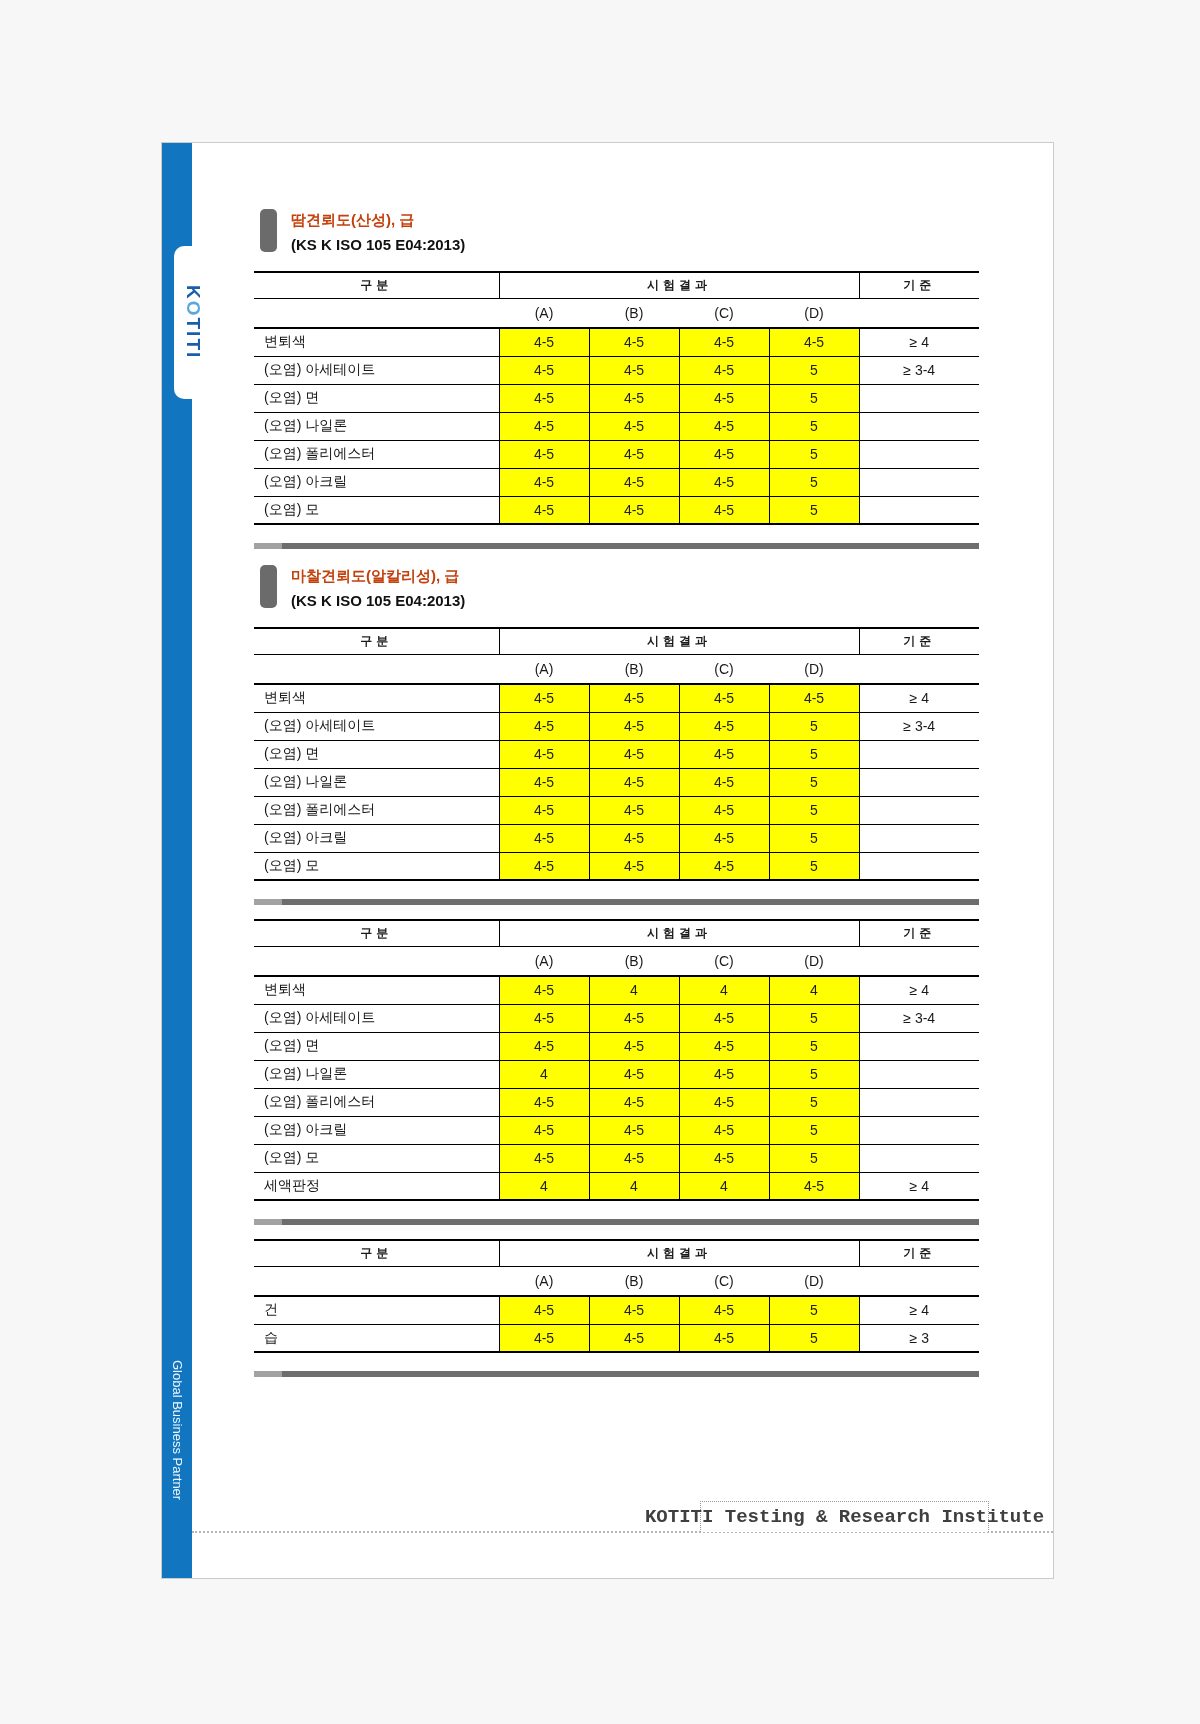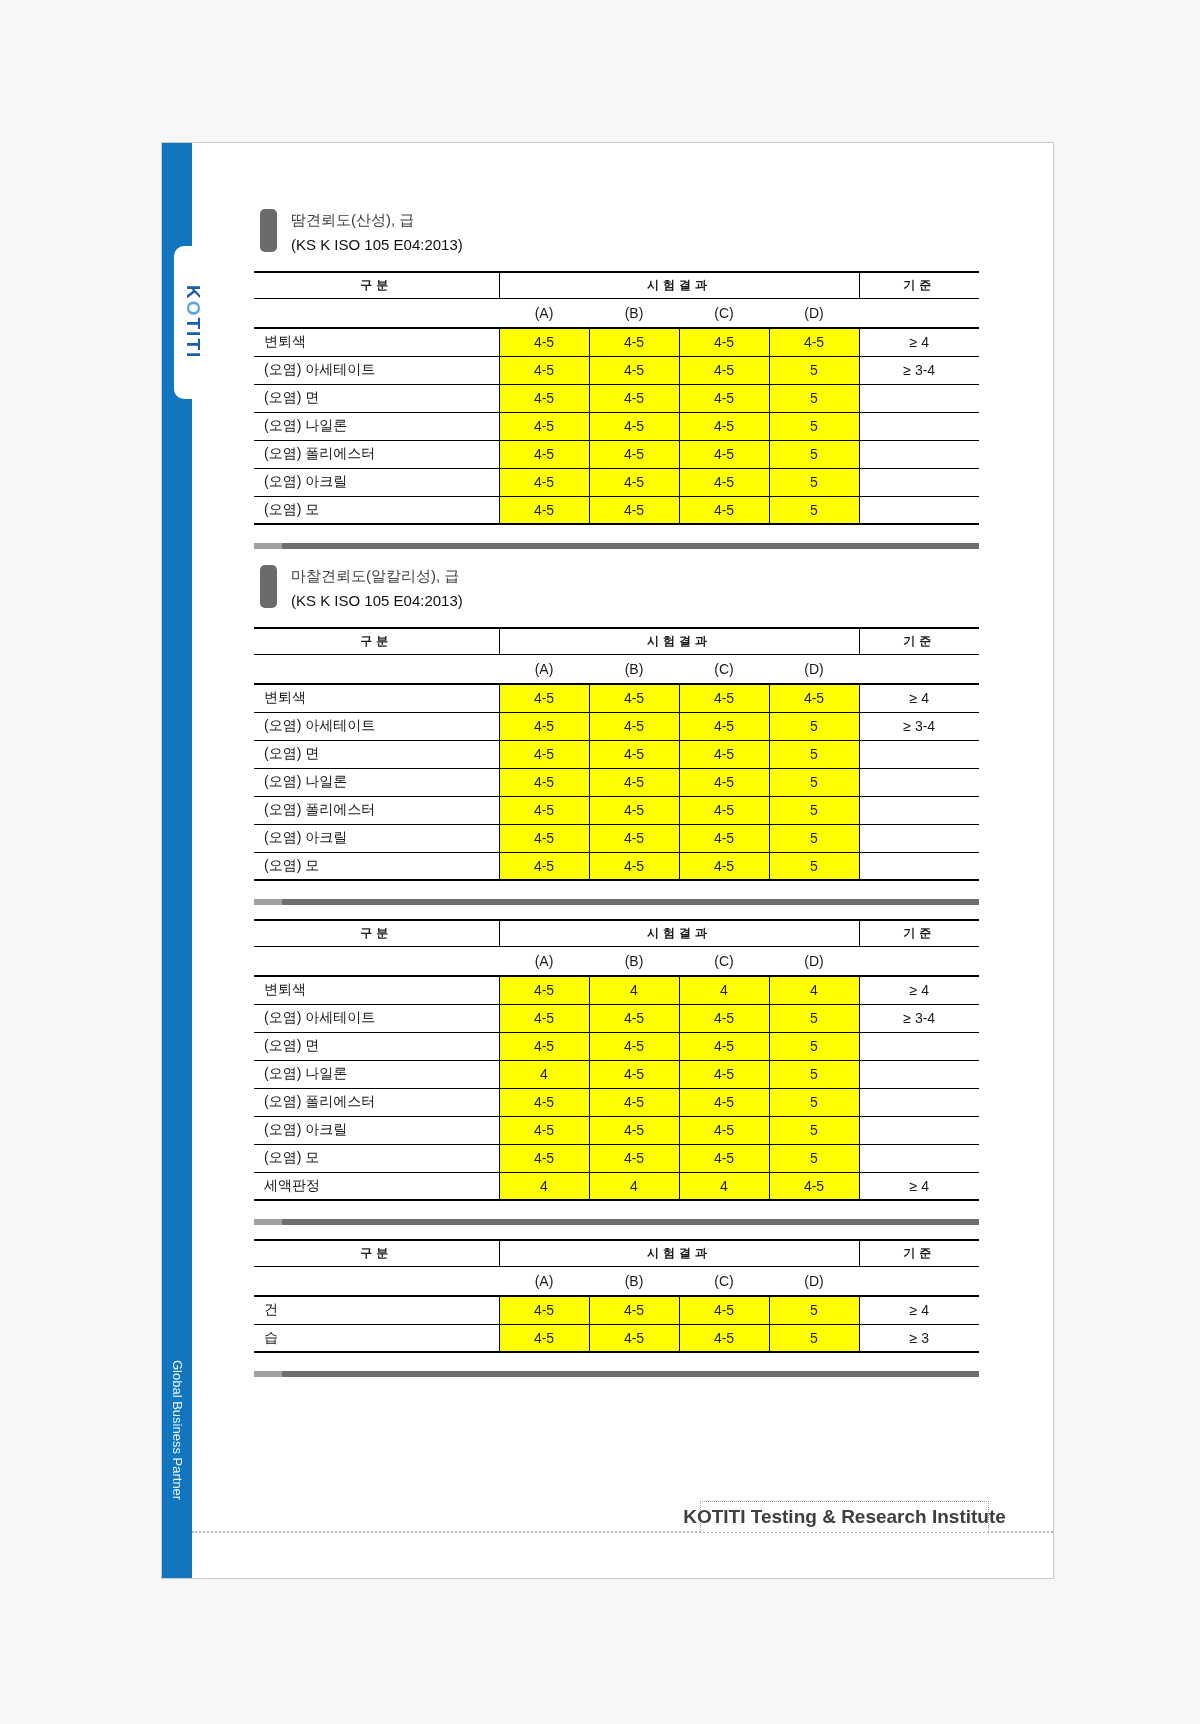--- a/index.html
+++ b/index.html
@@ -40,22 +40,22 @@
     writing-mode:vertical-rl;
     font-size:13px; color:#eef6fc; white-space:nowrap;
   }
   
   .content { position:absolute; left:92px; top:0; width:725px; }
   .fastness-section { margin-top:14px; }
   .fastness-section:first-child { margin-top:64px; }
   .sec-head { display:flex; align-items:flex-start; margin-left:6px; margin-bottom:14px; }
   .marker { width:17px; height:43px; background:#6b6b6b; border-radius:5px; margin-right:14px; flex:0 0 auto; margin-top:2px; }
   .sec-titles { line-height:25px; font-size:15px; }
-  .sec-title { font-weight:normal; color:#404040; }
-  .sec-standard { font-weight:normal; color:#111; }
+  .sec-title { font-weight:bold; color:#c2410c; }
+  .sec-standard { font-weight:bold; color:#111; }
   
   table.result-table { border-collapse:collapse; width:725px; table-layout:fixed; }
   col.c-cat { width:245px; }
   col.c-val { width:90px; }
   col.c-cri { width:120px; }
   .head-row th {
     border-top:2px solid #000; border-bottom:1px solid #000;
     height:26px; font-weight:bold; font-size:12px; letter-spacing:4px;
     text-align:center; vertical-align:middle;
   }
@@ -79,21 +79,21 @@
   }
   
   .bottom-dotted {
     position:absolute; left:30px; right:0; bottom:45px; height:0;
     border-top:2px dotted #b5b5b5;
   }
   .footer-box {
     position:absolute; right:64px; bottom:46px; width:289px; height:31px;
     background:#ffffff;
     border:1px dotted #9a9a9a; border-bottom:none;
-    display:flex; align-items:center; justify-content:center;
+    display:flex; align-items:center; justify-content:center;font-family:Liberation Mono, monospace;
   }
   .footer-box span { font-weight:bold; font-size:19px; color:#3f3f3f; white-space:nowrap; }
 </style>
 </head>
 <body>
 
 <div class="page">
 
   <div class="sidebar">
     <div class="tagline-wrap">

